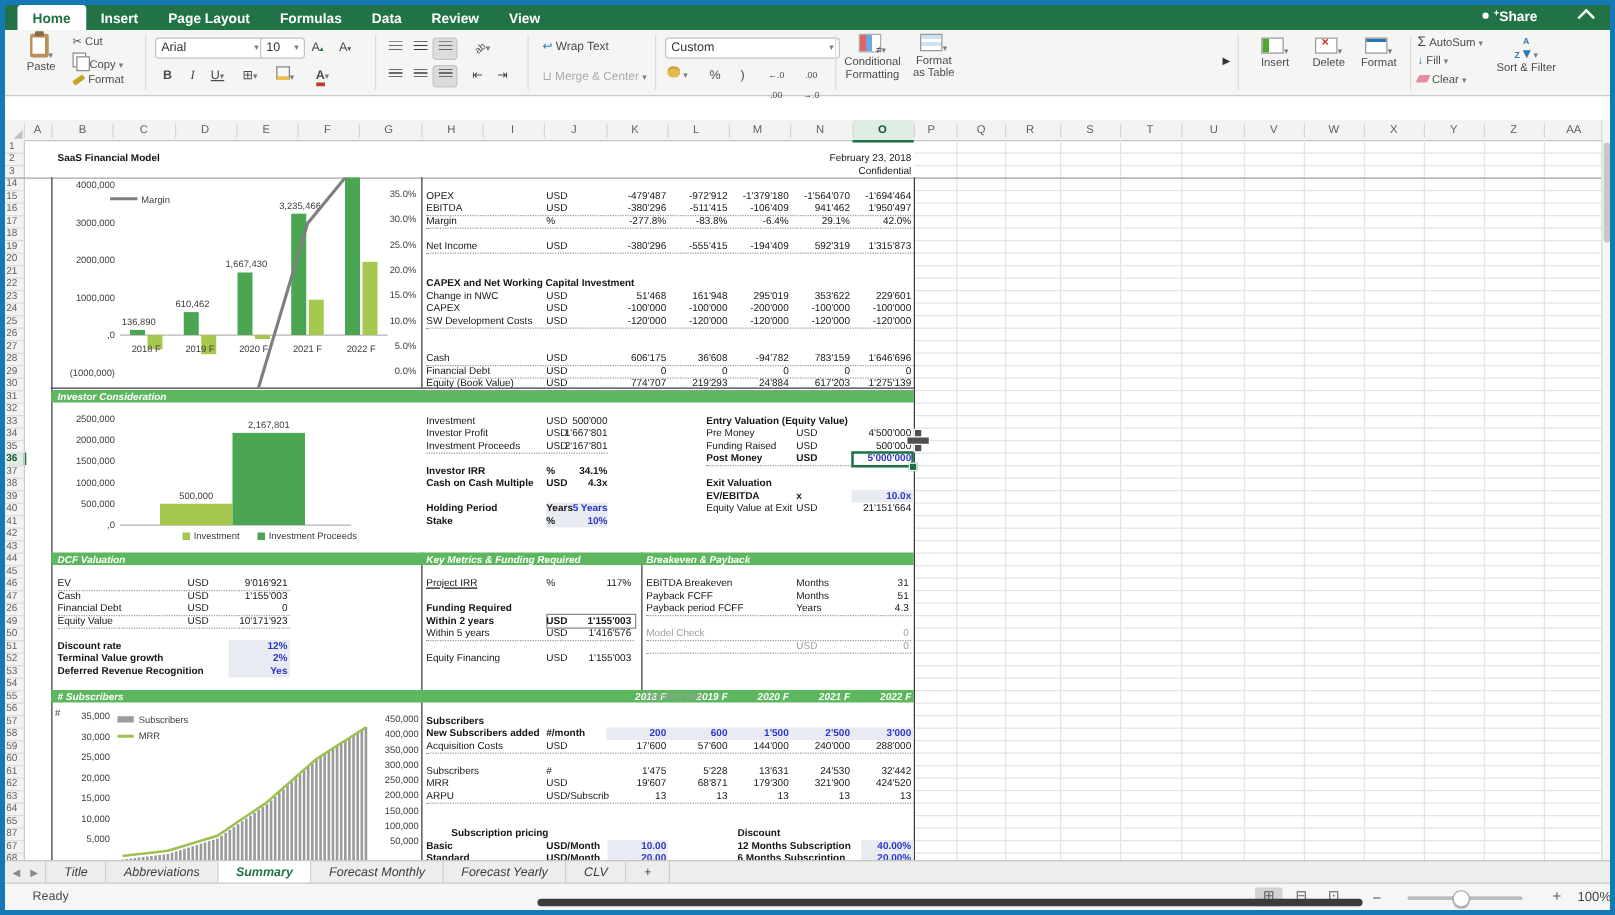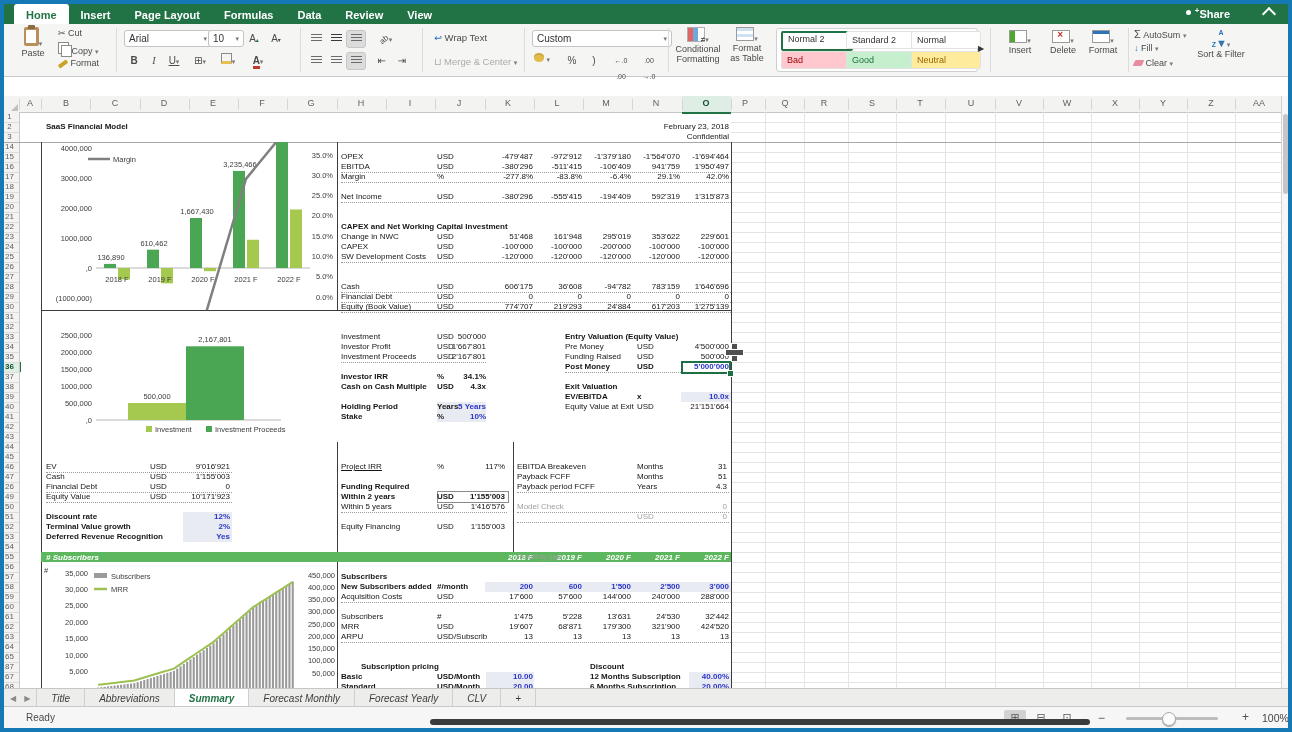--- a/index.html
+++ b/index.html
@@ -151,28 +151,20 @@
     <div class="rlab" style="left:530px;top:30px;"><span class="coin"></span> <span class="caret">▾</span></div>
     <div class="sq" style="left:558px;top:28px;">%</div>
     <div class="sq" style="left:580px;top:28px;">)</div>
     <div class="sq" style="left:604px;top:28px;width:24px;font-size:7px;">←.0<br>.00</div>
     <div class="sq" style="left:632px;top:28px;width:24px;font-size:7px;">.00<br>→.0</div>
     <div class="vsep" style="left:664px;"></div>
 
     <div class="bigbtn" style="left:668px;top:3px;width:52px;"><span class="cfic"></span><span class="caret">▾</span><br><span>Conditional</span><br><span>Formatting</span></div>
     <div class="bigbtn" style="left:722px;top:3px;width:42px;"><span class="ftic"></span><span class="caret">▾</span><br><span>Format</span><br><span>as Table</span></div>
 
-    <div class="ab" style="left:772px;top:4px;width:200px;height:42px;background:#fff;border:1px solid #cfcfcf;border-radius:3px;" id="style-gallery">
-        <div class="stylecell selected" style="position: absolute; left: 4px; top: 2px; width: 58px;">Normal 2</div>
-        <div class="stylecell plain" style="position: absolute; left: 69px; top: 2px; width: 58px;">Standard 2</div>
-        <div class="stylecell plain" style="position: absolute; left: 134px; top: 2px; width: 58px;">Normal</div>
-        <div class="stylecell bad" style="position: absolute; left: 4px; top: 22px; width: 58px;">Bad</div>
-        <div class="stylecell good" style="position: absolute; left: 69px; top: 22px; width: 58px;">Good</div>
-        <div class="stylecell neutral" style="position: absolute; left: 134px; top: 22px; width: 58px;">Neutral</div>
-      </div>
     <div class="ab" style="left:974px;top:20px;font-size:8px;color:#333;">▶</div>
     <div class="vsep" style="left:986px;"></div>
 
     <div class="bigbtn" style="left:994px;top:6px;width:44px;"><span class="gridic"></span><span class="caret">▾</span><br><span>Insert</span></div>
     <div class="bigbtn" style="left:1038px;top:6px;width:42px;"><span class="gridic red"></span><span class="caret">▾</span><br><span>Delete</span></div>
     <div class="bigbtn" style="left:1078px;top:6px;width:42px;"><span class="gridic fmt"></span><span class="caret">▾</span><br><span>Format</span></div>
     <div class="vsep" style="left:1124px;"></div>
 
     <div class="rlab" style="left:1130px;top:4px;"><span style="font-size:11px;">Σ</span> <span>AutoSum</span> <span class="caret">▾</span></div>
     <div class="rlab" style="left:1130px;top:19px;"><span style="color:#2e75b6;">↓</span> <span>Fill</span> <span class="caret">▾</span></div>
@@ -428,41 +420,49 @@
       <div class="cell b" style="left: 46px; top: 26px; width: 220px;">SaaS Financial Model</div>
       <div class="cell" style="left: 609px; top: 26px; width: 120px; text-align: right;">February 23, 2018</div>
       <div class="cell" style="left: 609px; top: 36px; width: 120px; text-align: right;">Confidential</div>
       <div class="bline" style="left: 41px; top: 46px; width: 1px; height: 546px;"></div>
       <div class="bline" style="left: 731px; top: 46px; width: 1px; height: 546px;"></div>
       <div class="bline" style="left: 337px; top: 46px; width: 1px; height: 168px;"></div>
       <div class="bline" style="left: 337px; top: 459px; width: 1px; height: 133px;"></div>
       <div class="bline" style="left: 513px; top: 346px; width: 1px; height: 111px;"></div>
       <div class="bline" style="left: 337px; top: 346px; width: 1px; height: 111px;"></div>
       <div class="bline" style="left: 41px; top: 214px; width: 690px; height: 1px;"></div>
+      <div class="gbar" style="top: 216px;">
+        <span style="left: 5px;">Investor Consideration</span>
+      </div>
+      <div class="gbar" style="top: 346px;">
+        <span style="left: 5px;">DCF Valuation</span>
+        <span style="left: 300px;">Key Metrics &amp; Funding Required</span>
+        <span style="left: 476px;">Breakeven &amp; Payback</span>
+      </div>
       <div class="gbar" style="top: 456px;">
         <span style="left: 5px;"># Subscribers</span>
         <span class="yrlab" style="left: 447px; width: 45px;">2018 F</span>
         <span class="yrlab" style="left: 496px; width: 45px;">2019 F</span>
         <span class="yrlab" style="left: 545px; width: 45px;">2020 F</span>
         <span class="yrlab" style="left: 594px; width: 45px;">2021 F</span>
         <span class="yrlab" style="left: 643px; width: 45px;">2022 F</span>
       </div>
       <div class="cell" style="left: 341px; width: 190px; top: 56px;">OPEX</div>
       <div class="cell" style="left: 437px; width: 190px; top: 56px;">USD</div>
       <div class="cell" style="left: 423px; width: 110px; text-align: right; top: 56px;">-479'487</div>
       <div class="cell" style="left: 472px; width: 110px; text-align: right; top: 56px;">-972'912</div>
       <div class="cell" style="left: 521px; width: 110px; text-align: right; top: 56px;">-1'379'180</div>
       <div class="cell" style="left: 570px; width: 110px; text-align: right; top: 56px;">-1'564'070</div>
       <div class="cell" style="left: 619px; width: 110px; text-align: right; top: 56px;">-1'694'464</div>
       <div class="cell" style="left: 341px; width: 190px; top: 66px;">EBITDA</div>
       <div class="cell" style="left: 437px; width: 190px; top: 66px;">USD</div>
       <div class="cell" style="left: 423px; width: 110px; text-align: right; top: 66px;">-380'296</div>
       <div class="cell" style="left: 472px; width: 110px; text-align: right; top: 66px;">-511'415</div>
       <div class="cell" style="left: 521px; width: 110px; text-align: right; top: 66px;">-106'409</div>
-      <div class="cell" style="left: 570px; width: 110px; text-align: right; top: 66px;">941'759</div>
+      <div class="cell" style="left: 570px; width: 110px; text-align: right; top: 66px;">941'462</div>
       <div class="cell" style="left: 619px; width: 110px; text-align: right; top: 66px;">1'950'497</div>
       <div class="dotline" style="left: 341px; top: 76px; width: 390px;"></div>
       <div class="cell" style="left: 341px; width: 190px; top: 76px;">Margin</div>
       <div class="cell" style="left: 437px; width: 190px; top: 76px;">%</div>
       <div class="cell" style="left: 423px; width: 110px; text-align: right; top: 76px;">-277.8%</div>
       <div class="cell" style="left: 472px; width: 110px; text-align: right; top: 76px;">-83.8%</div>
       <div class="cell" style="left: 521px; width: 110px; text-align: right; top: 76px;">-6.4%</div>
       <div class="cell" style="left: 570px; width: 110px; text-align: right; top: 76px;">29.1%</div>
       <div class="cell" style="left: 619px; width: 110px; text-align: right; top: 76px;">42.0%</div>
       <div class="dotline" style="left: 341px; top: 86px; width: 390px;"></div>

